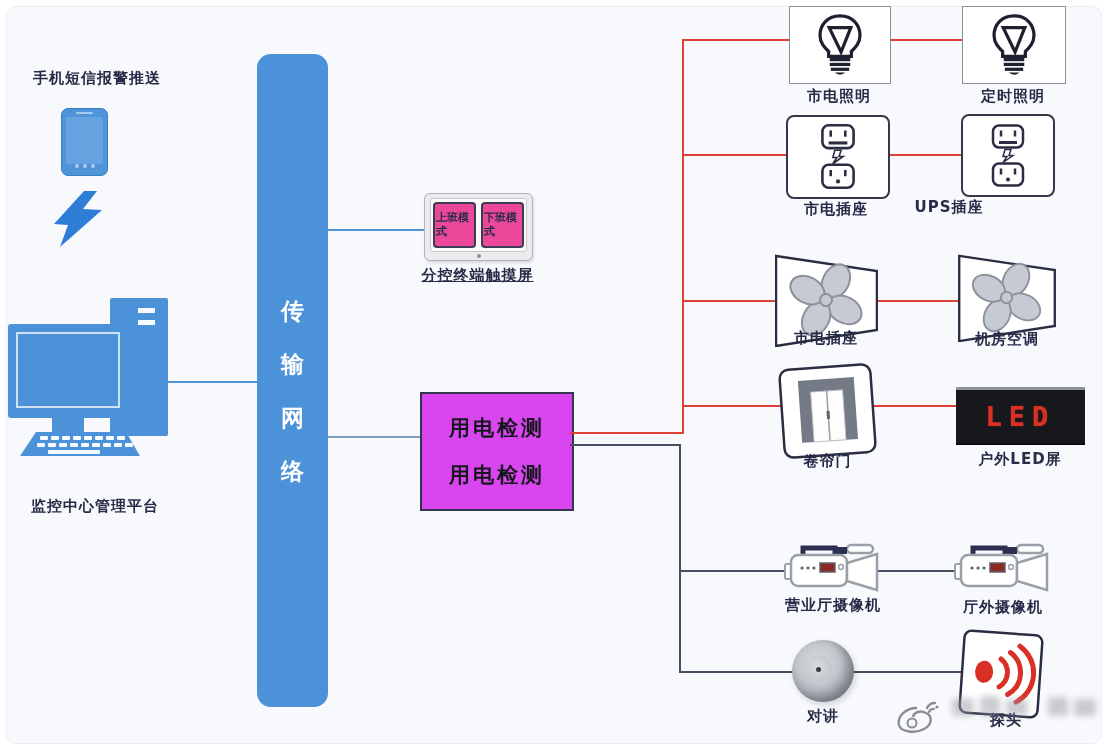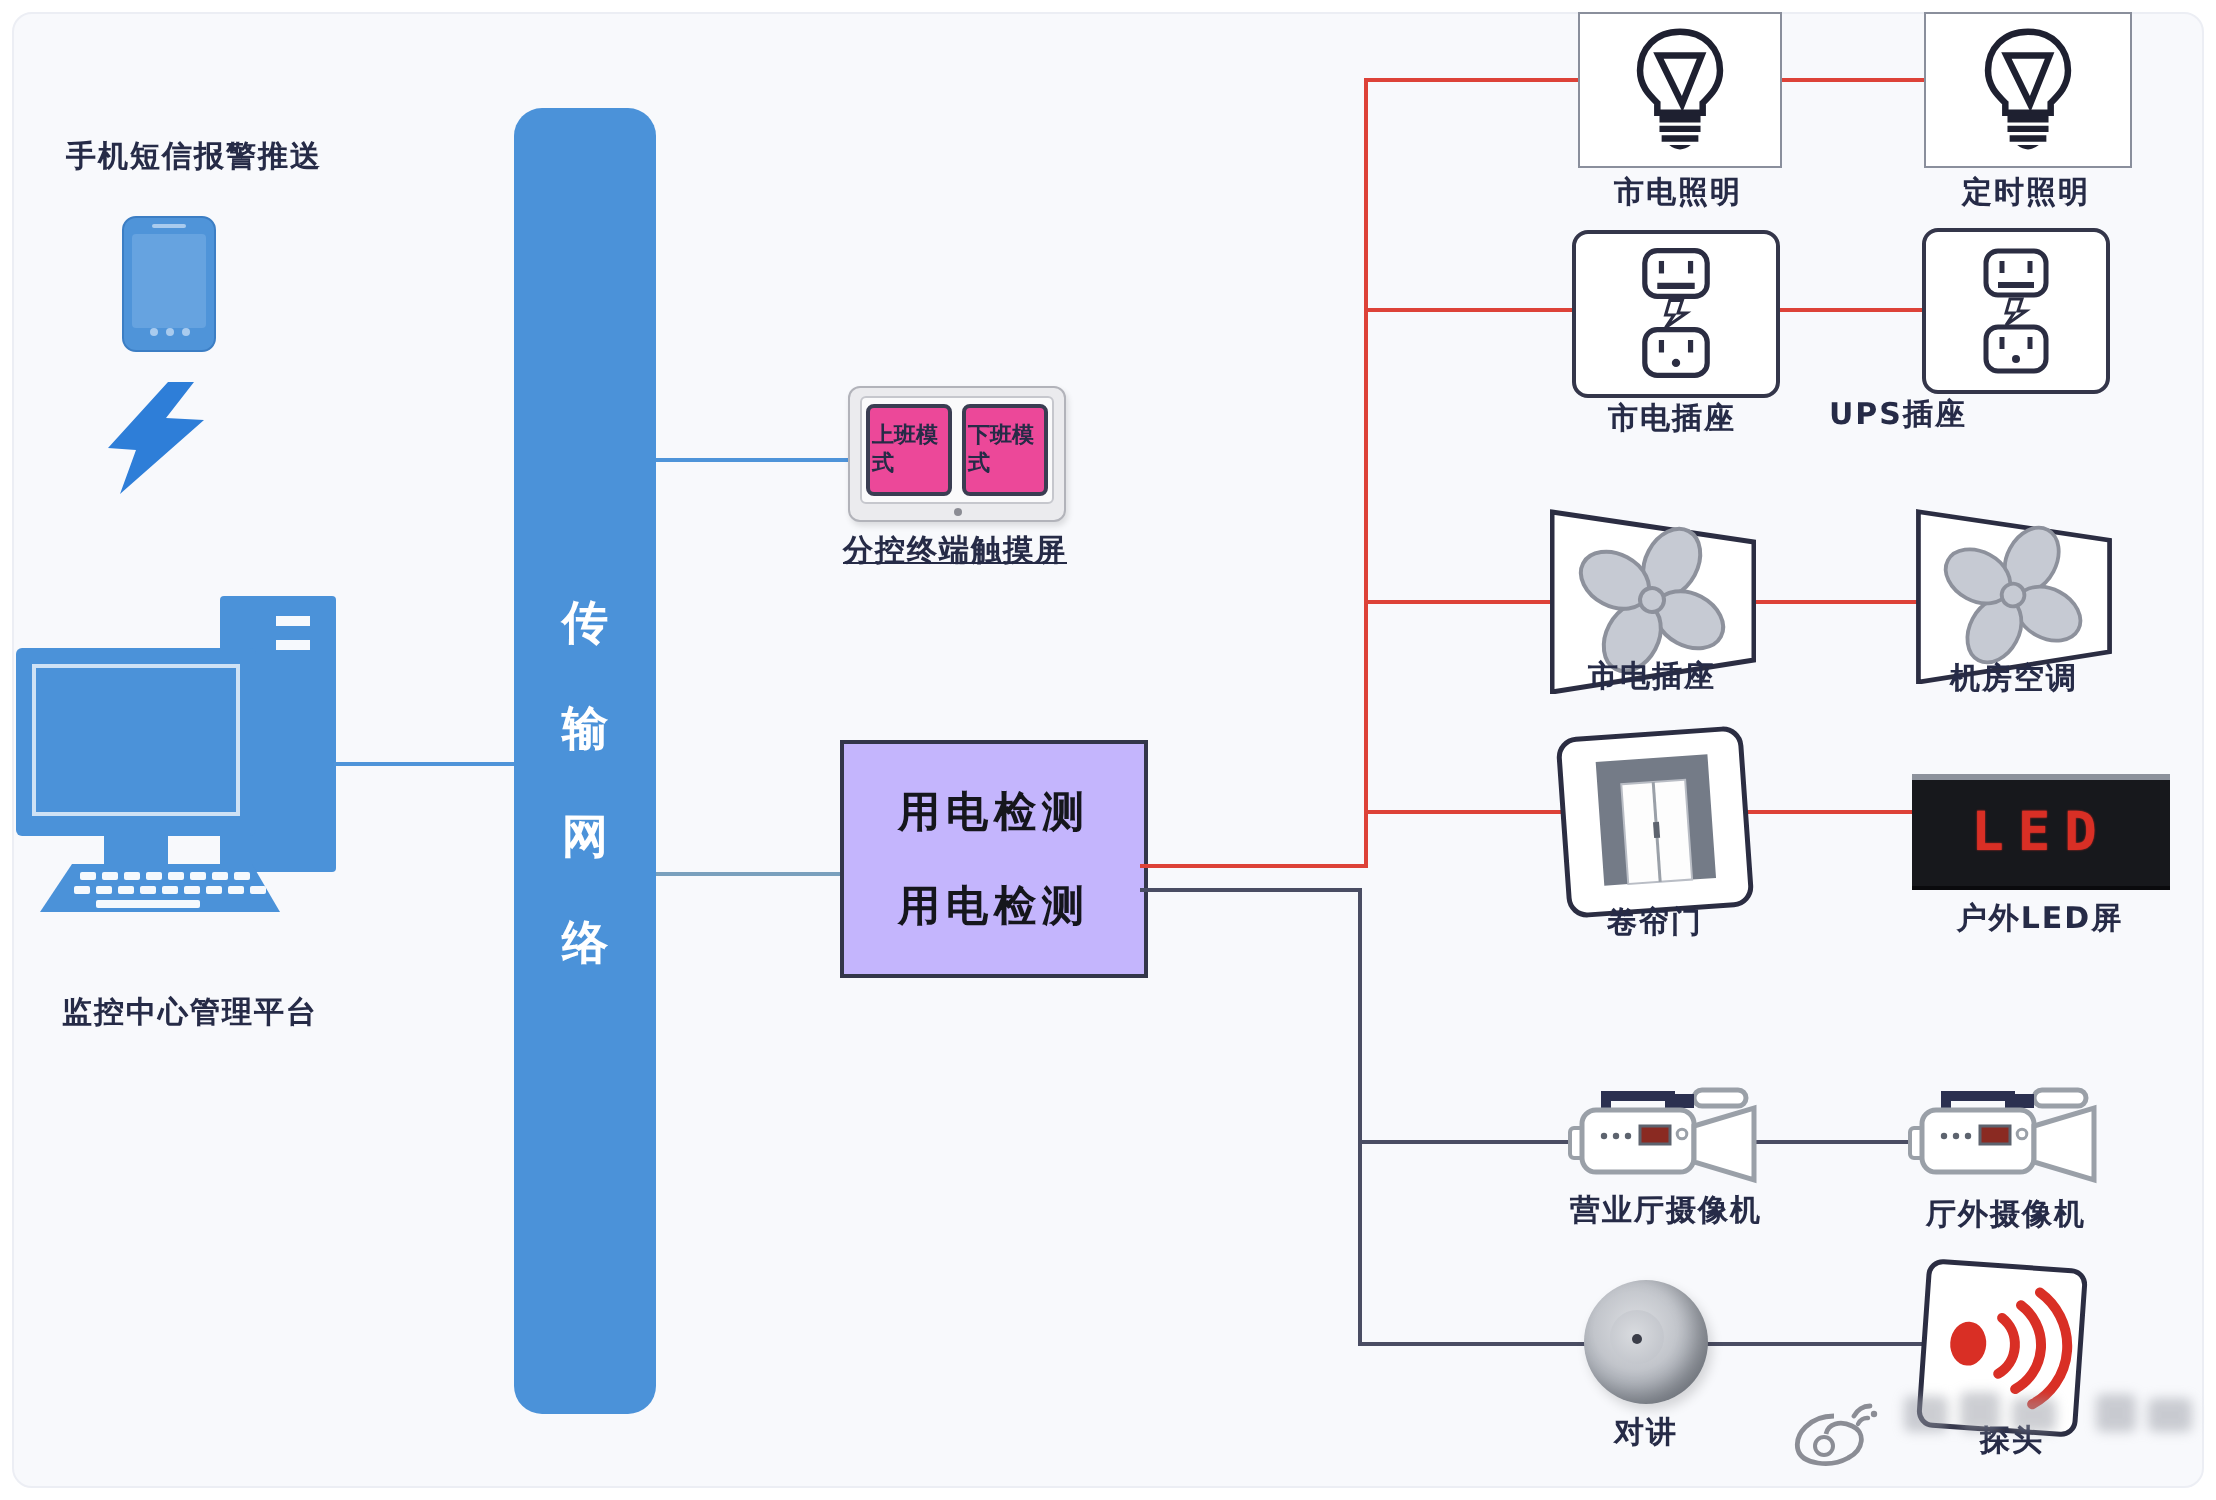--- a/index.html
+++ b/index.html
@@ -17,21 +17,21 @@
   .trunk span{position:absolute;width:100%;text-align:center;color:#ffffff;font-weight:bold;
          font-size:23px;}
   .tsframe{position:absolute;left:424px;top:193px;width:107px;height:66px;background:#ebebee;
          border:1px solid #b2b3ba;border-radius:6px;box-shadow:1px 2px 3px rgba(0,0,0,.12);}
   .tsscreen{position:absolute;left:5px;top:4px;right:5px;bottom:8px;background:#fafafb;
          border:1px solid #c6c7cd;border-radius:3px;display:flex;gap:5px;align-items:center;justify-content:center;}
   .tsbtn{width:37px;height:40px;background:#ec4899;border:2px solid #3a3d52;border-radius:4px;
          font-size:11px;font-weight:bold;color:#262b47;display:flex;align-items:center;justify-content:center;
          line-height:1.25;word-break:break-all;padding:1px;}
   .tsdot{position:absolute;left:50%;bottom:2px;width:4px;height:4px;margin-left:-2px;background:#8b8c94;border-radius:50%;}
-  .detbox{position:absolute;left:420px;top:370px;width:150px;height:115px;background:#c4b5fd;
+  .detbox{position:absolute;left:420px;top:392px;width:150px;height:115px;background:#d946ef;
          border:2px solid #33364a;display:flex;flex-direction:column;align-items:center;justify-content:space-evenly;}
   .detbox div{font-size:21px;font-weight:600;color:#15161c;letter-spacing:3px;}
   .phone{position:absolute;left:61px;top:108px;width:45px;height:66px;background:#4f94d9;
          border:1px solid #3c7ec4;border-radius:7px;}
   .phone .scr{position:absolute;left:4px;right:4px;top:8px;bottom:11px;background:#66a3e0;border-radius:2px;}
   .phone .spk{position:absolute;left:14px;right:14px;top:3px;height:2px;background:#a9cbee;border-radius:1px;}
   .phone .dots{position:absolute;left:0;right:0;bottom:3px;text-align:center;}
   .phone .dots i{display:inline-block;width:4px;height:4px;background:#a9cbee;border-radius:50%;margin:0 2px;}
   .ledpanel{position:absolute;left:956px;top:387px;width:129px;height:53px;background:#17181c;
          border-top:3px solid #8d929c;border-bottom:2px solid #0a0a0d;display:flex;align-items:center;justify-content:center;}

